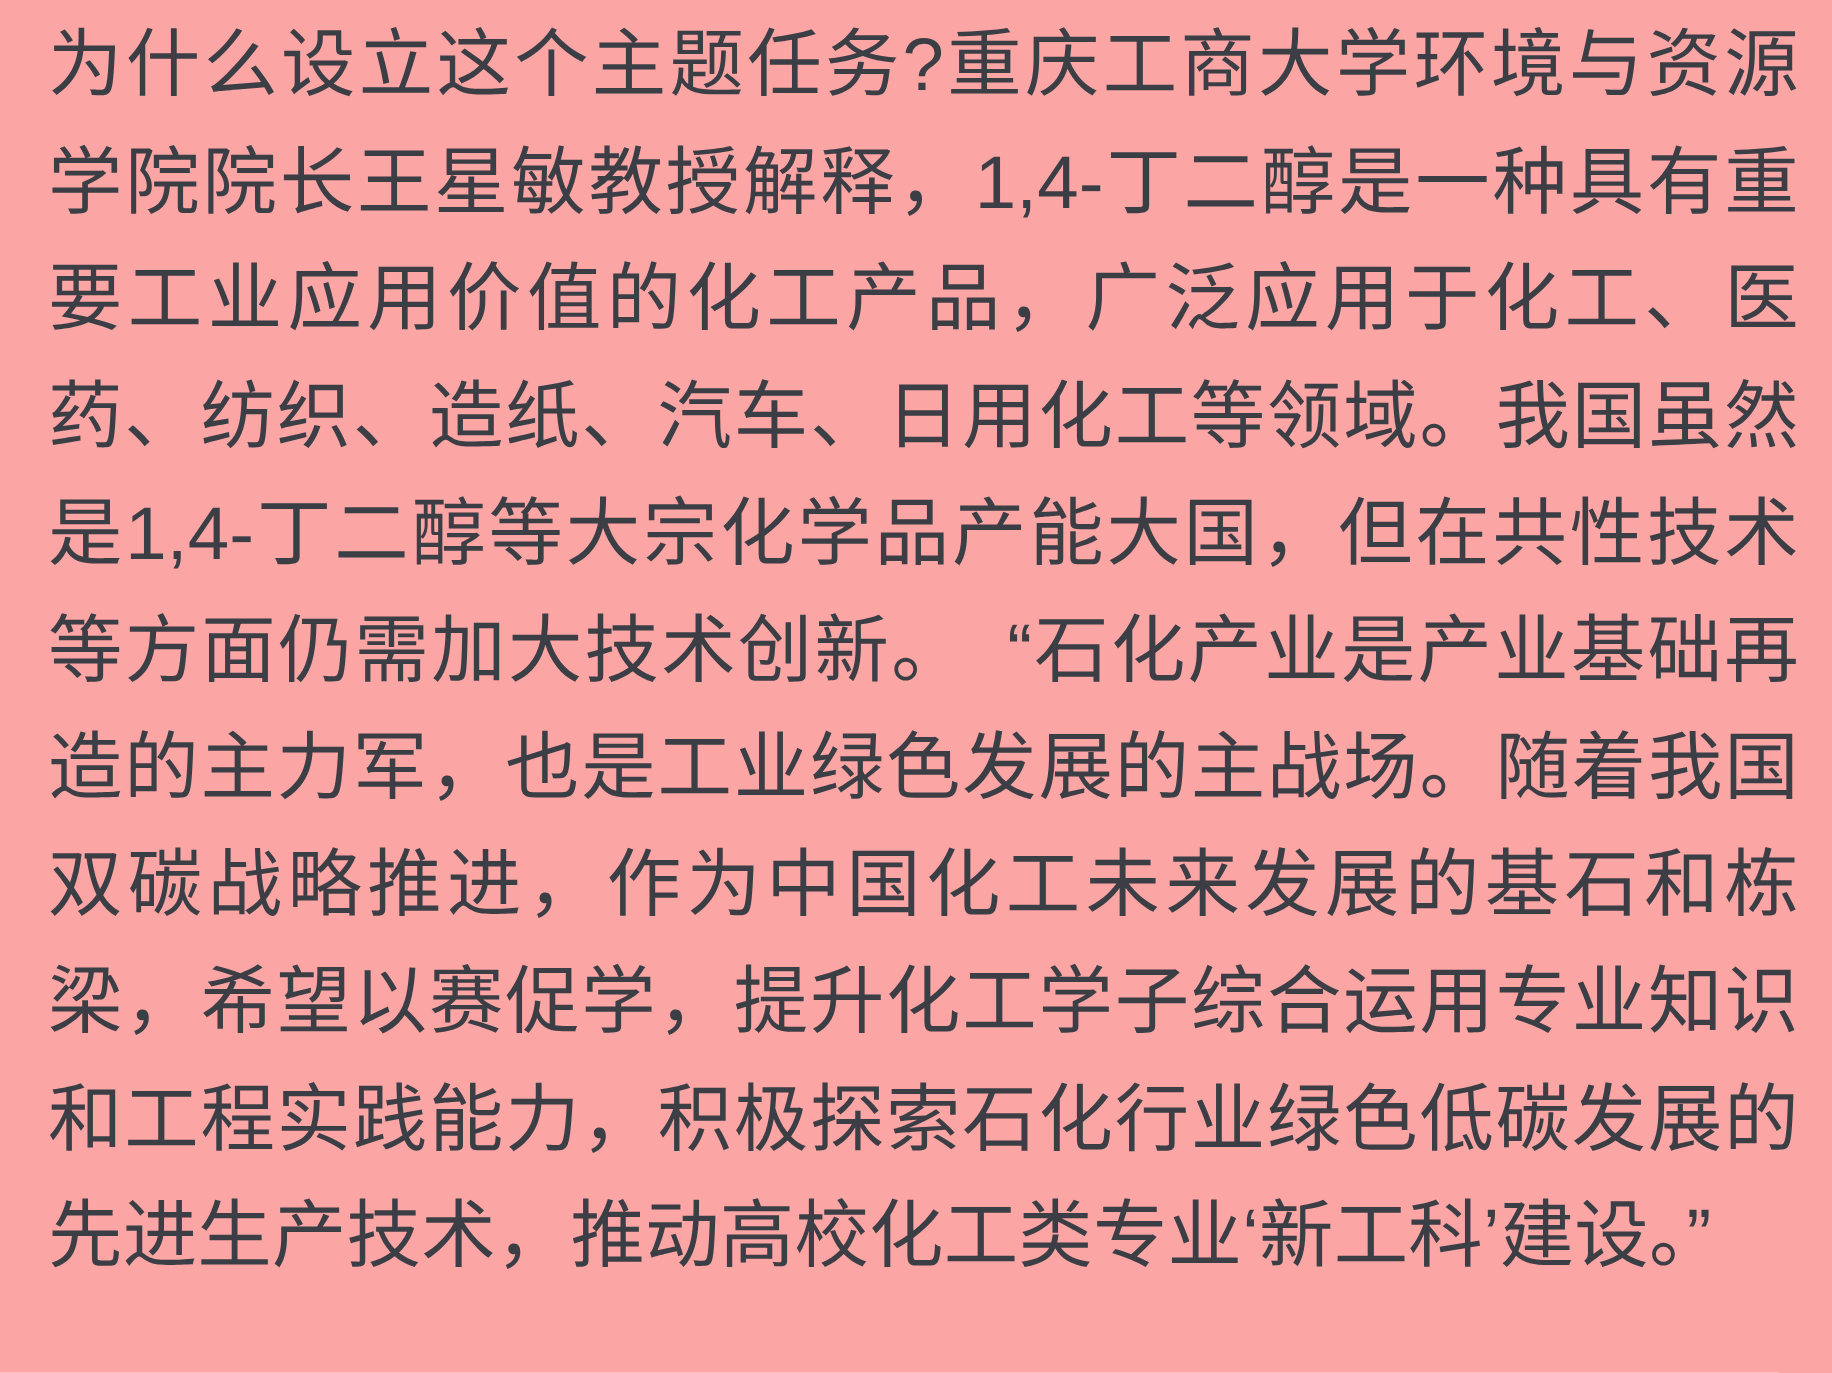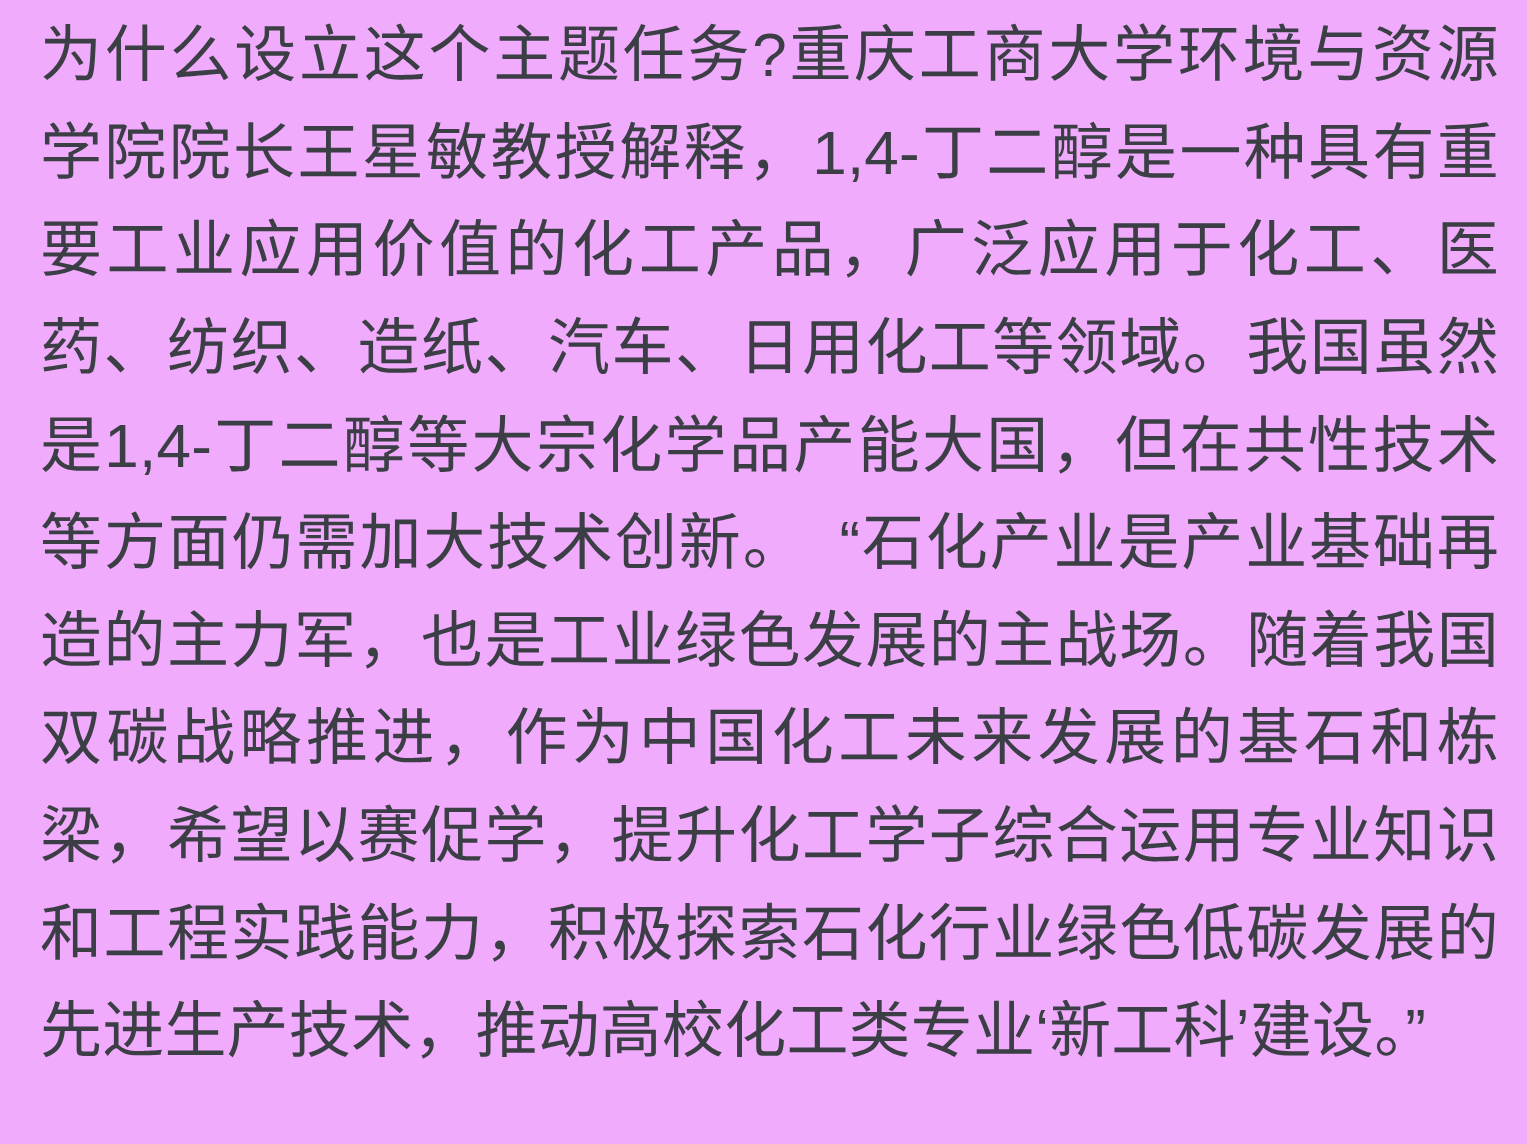--- a/index.html
+++ b/index.html
@@ -11,21 +11,21 @@
   body {
     width: 1527px;
     height: 1144px;
     overflow: hidden;
     font-family: "Liberation Sans", "DejaVu Sans", sans-serif;
   }
   .page {
     box-sizing: border-box;
     width: 1527px;
     height: 1144px;
-    background: #f0abfc;
+    background: #fca5a5;
     padding: 0 28px 0 40px;
     display: block;
   }
   .article-body {
     font-size: 62px;
     line-height: 1.575;
     color: #3b3f45;
     letter-spacing: 0.2px;
     text-align: justify;
     text-justify: inter-ideograph;

